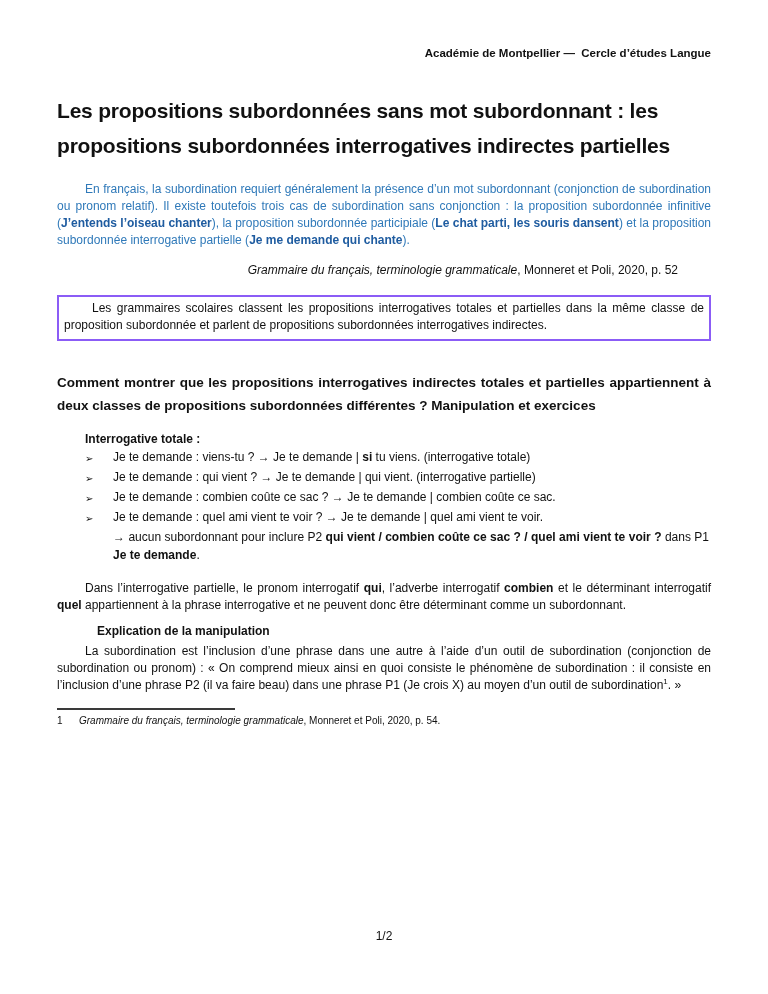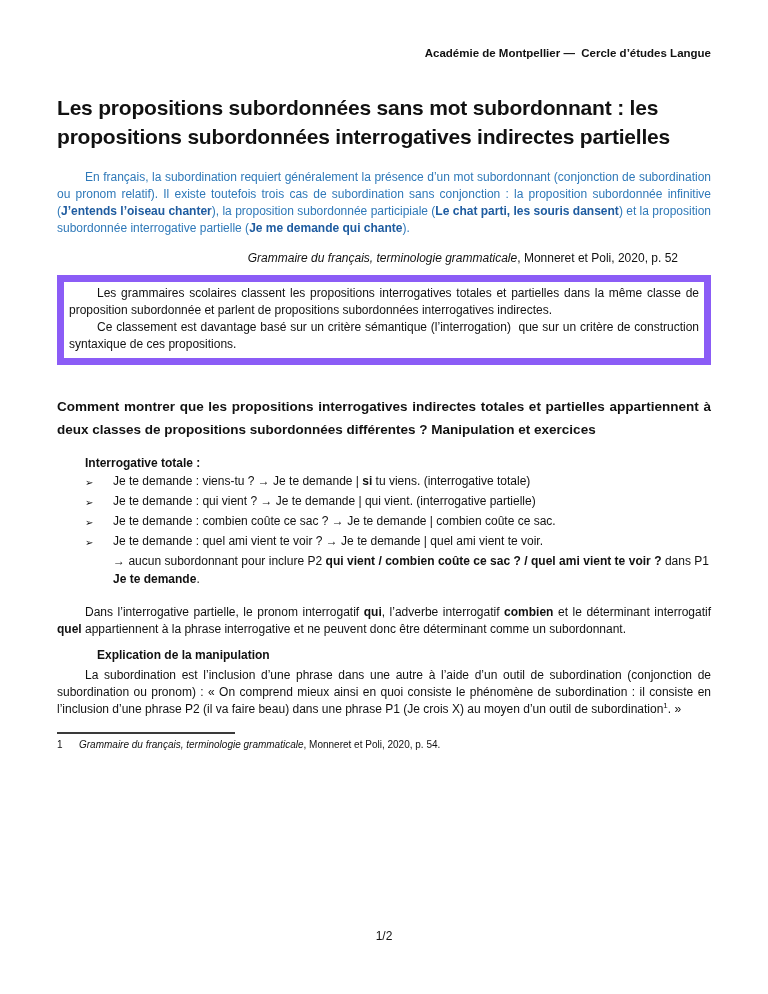--- a/index.html
+++ b/index.html
@@ -24,37 +24,37 @@
   }
   p{margin:0;}
   .seg-b{font-weight:bold;}
   .seg-i{font-style:italic;}
   sup{font-size:8px;vertical-align:super;line-height:0;}
 
   .header{
     font-size:11.5px;font-weight:bold;text-align:right;line-height:14px;
   }
   .title{
-    font-size:21px;font-weight:bold;line-height:29px;
+    font-size:21px;font-weight:bold;line-height:35px;
     margin:33px 0 0 0;letter-spacing:-0.2px;
   }
   .body-text{font-size:12px;line-height:17px;}
 
   .intro{
     margin-top:18px;color:var(--blue);
     text-align:justify;text-indent:28px;
   }
   .intro .seg-b{color:var(--blue-bold);}
 
   .citation{
     margin-top:13px;text-align:right;padding-right:33px;
   }
 
   .note-box{
-    margin-top:8px;border:7px solid #8b5cf6;
+    margin-top:16px;border:2px solid #8b5cf6;
     padding:3px 5px 5px 5px;
   }
   .note-box p{text-indent:28px;text-align:justify;}
 
   .question{
     font-size:13.5px;font-weight:bold;line-height:23px;
     text-align:justify;margin:30px 0 0 0;
   }
   .section-a{
     font-size:13px;font-weight:bold;line-height:17px;
@@ -110,21 +110,20 @@
   <div class="header">Académie de Montpellier —&nbsp; Cercle d’études Langue</div>
 
   <h1 class="title">Les propositions subordonnées sans mot subordonnant&nbsp;: les propositions subordonnées interrogatives indirectes partielles</h1>
 
   <p class="intro body-text"><span>En français, la subordination requiert généralement la présence d’un mot subordonnant (conjonction de subordination ou pronom relatif). Il existe toutefois trois cas de subordination sans conjonction&nbsp;: la proposition subordonnée infinitive (</span><span class="seg-b">J’entends l’oiseau chanter</span><span>), la proposition subordonnée participiale (</span><span class="seg-b">Le chat parti, les souris dansent</span><span>) et la proposition subordonnée interrogative partielle (</span><span class="seg-b">Je me demande qui chante</span><span>).</span></p>
 
   <p class="citation body-text"><span class="seg-i">Grammaire du français, terminologie grammaticale</span><span>, Monneret et Poli, 2020, p. 52</span></p>
 
   <div class="note-box body-text">
     <p>Les grammaires scolaires classent les propositions interrogatives totales et partielles dans la même classe de proposition subordonnée et parlent de propositions subordonnées interrogatives indirectes.</p>
-    <p>Ce classement est davantage basé sur un critère sémantique (l’interrogation) &nbsp;que sur un critère de construction syntaxique de ces propositions.</p>
   </div>
 
   <h2 class="question">Comment montrer que les propositions interrogatives indirectes totales et partielles appartiennent à deux classes de propositions subordonnées différentes&nbsp;? Manipulation et exercices</h2>
 
 
 
   <p class="group-label body-text">Interrogative totale&nbsp;:</p>
 
   <div class="bullet body-text">
     <span class="marker">➢</span>

